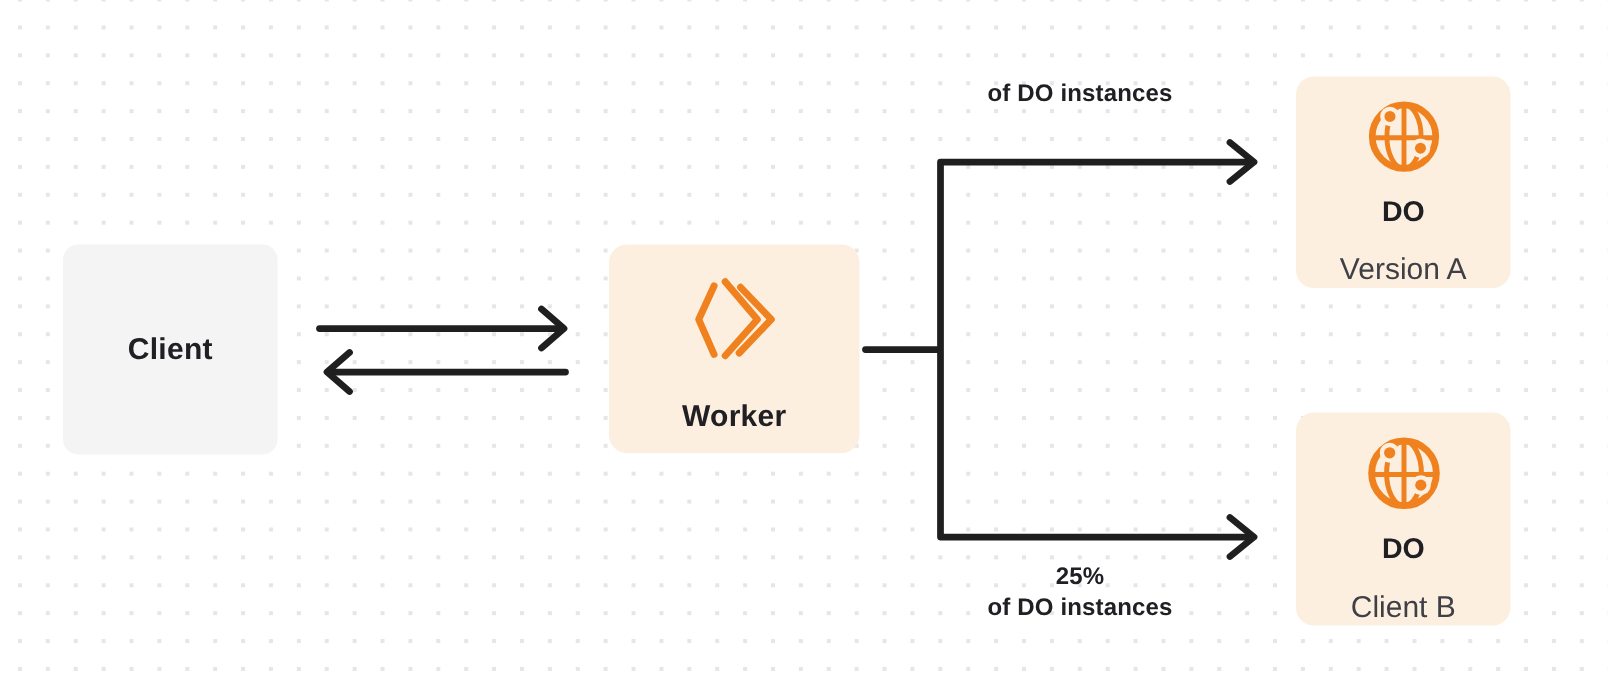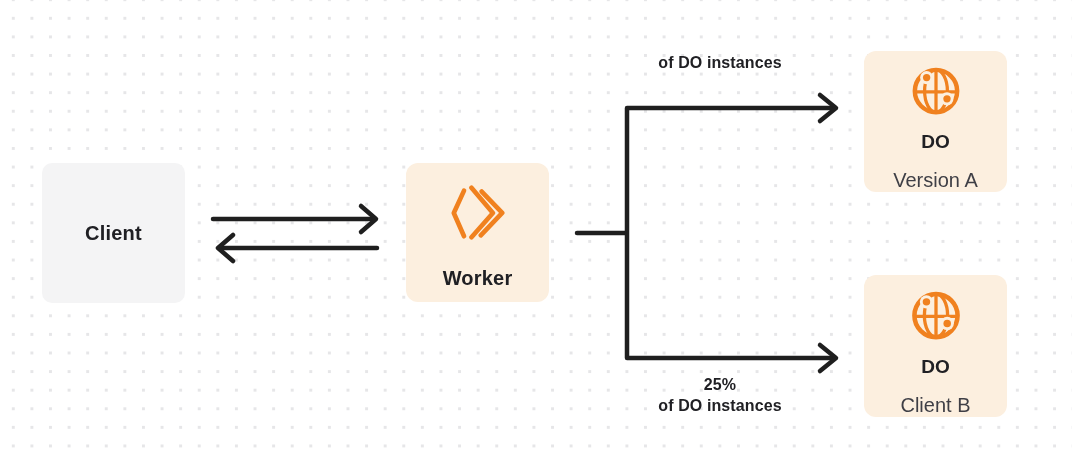--- a/index.html
+++ b/index.html
@@ -33,21 +33,21 @@
     box-sizing:border-box;
     text-align:center;
   }
   .node-client{
     left:42px;top:163px;width:143px;height:140px;
     background:var(--gray-box,#f4f4f5);
     border-radius:10px;
     justify-content:center;
   }
   .node-worker{
-    left:406px;top:163px;width:143px;height:139px;
+    left:406px;top:163px;width:167px;height:139px;
     background:var(--cream,#fcefdf);
     padding-top:22px;
   }
   .node-do-a{
     left:864px;top:51px;width:143px;height:141px;
     background:var(--cream,#fcefdf);
     padding-top:14px;
   }
   .node-do-b{
     left:864px;top:275px;width:143px;height:142px;

